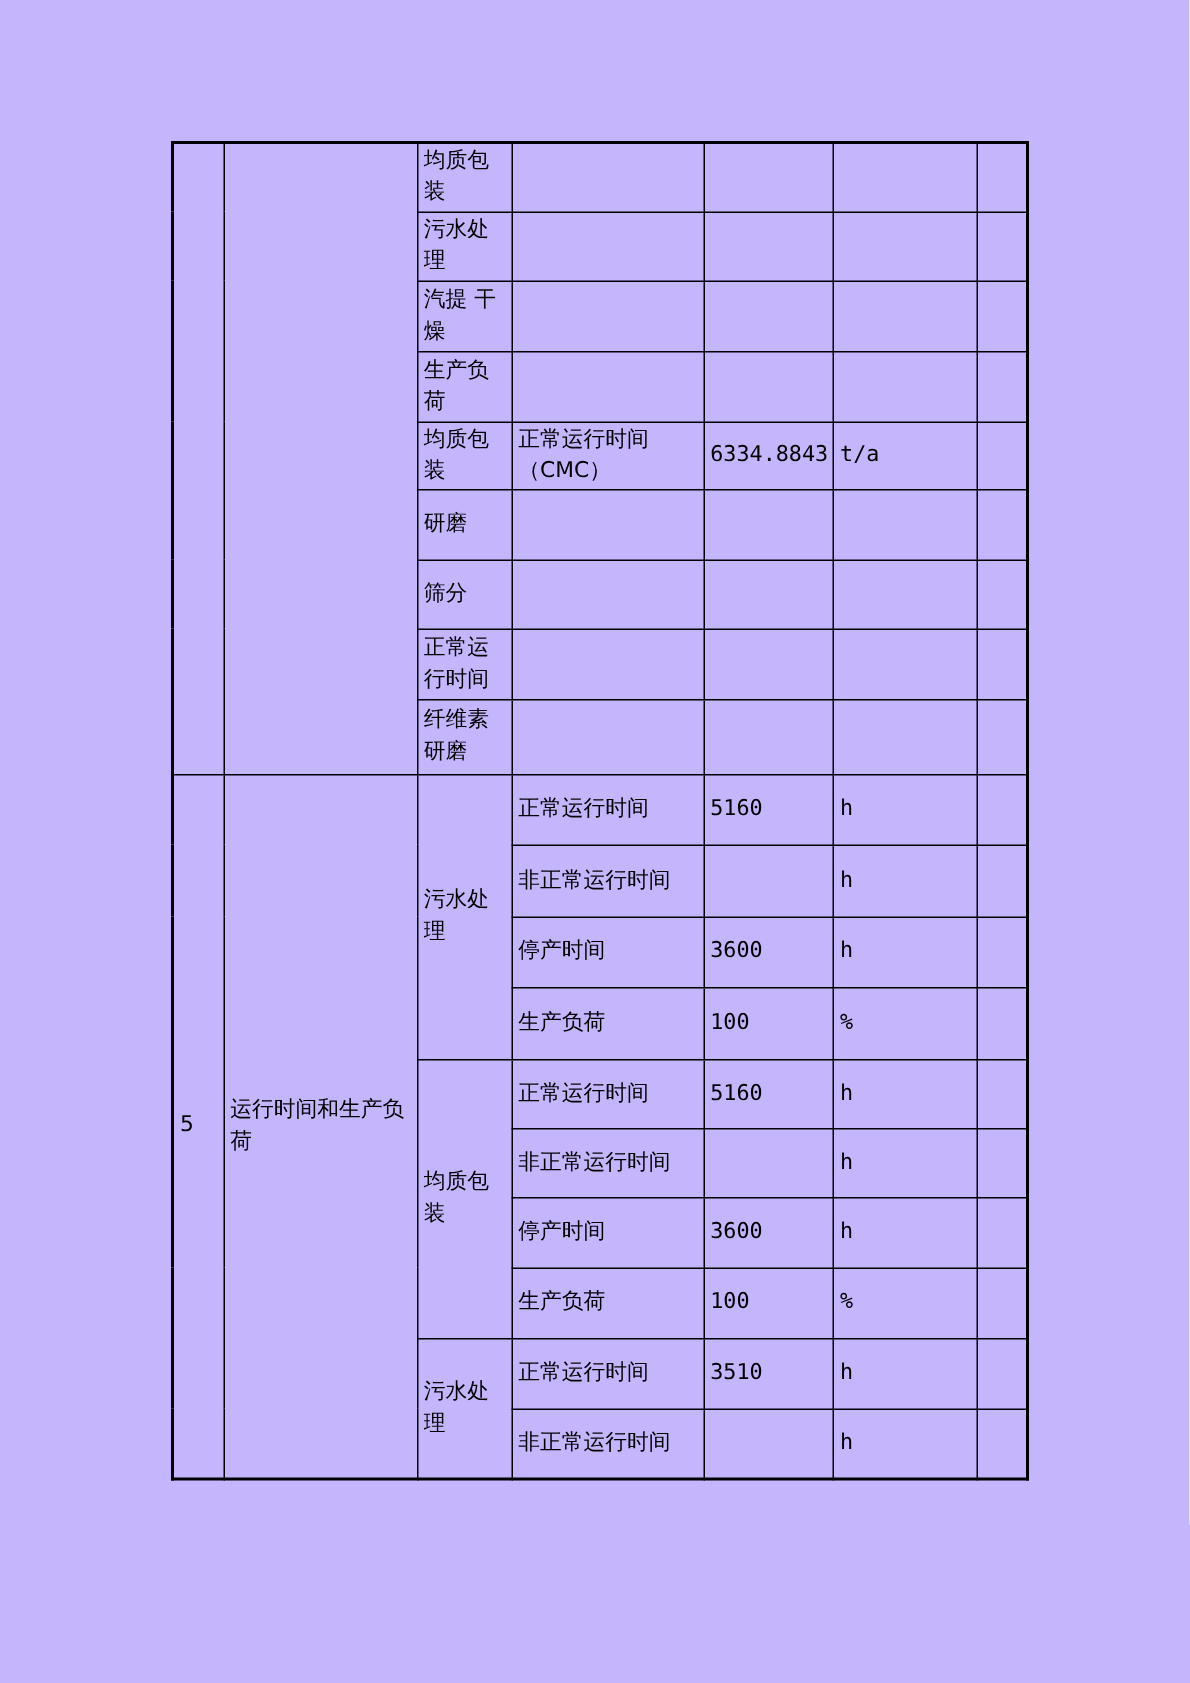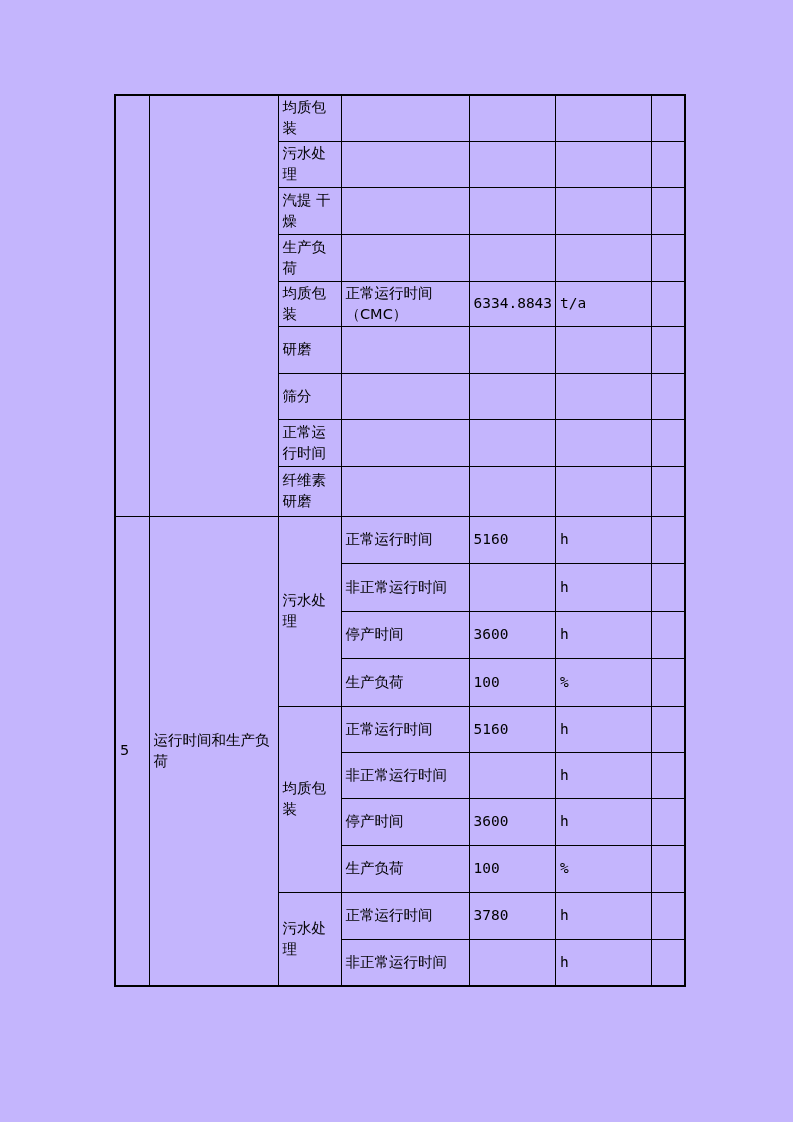--- a/index.html
+++ b/index.html
@@ -170,21 +170,21 @@
     </tr>
     <tr style="height:47px">
       <td>生产负荷</td>
       <td class="val">100</td>
       <td class="unit">%</td>
       <td></td>
     </tr>
     <tr style="height:47px">
       <td rowspan="2">污水处理</td>
       <td>正常运行时间</td>
-      <td class="val">3780</td>
+      <td class="val">3510</td>
       <td class="unit">h</td>
       <td></td>
     </tr>
     <tr style="height:47px">
       <td>非正常运行时间</td>
       <td class="val"></td>
       <td class="unit">h</td>
       <td></td>
     </tr>
   </tbody>

